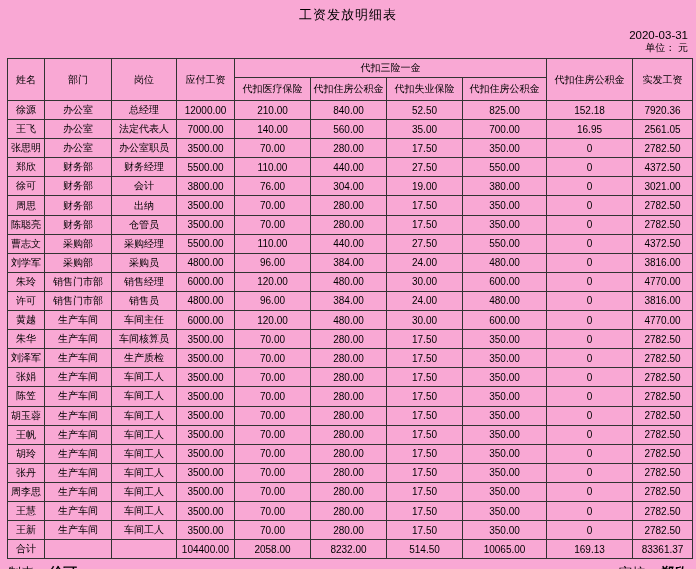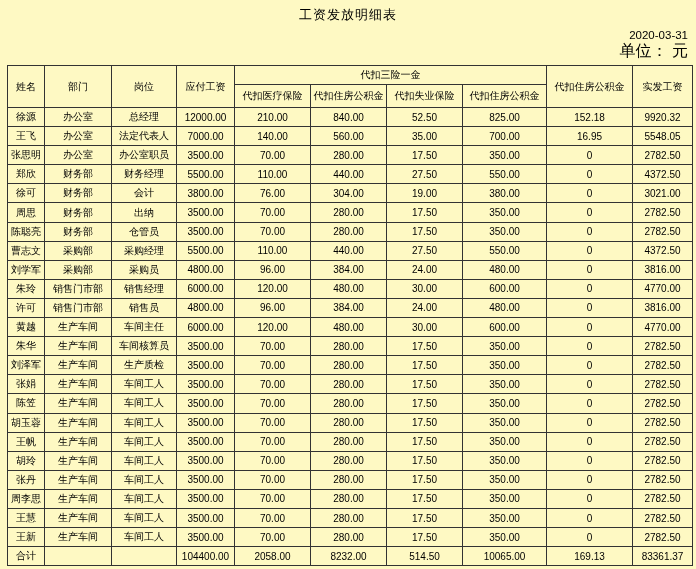--- a/index.html
+++ b/index.html
@@ -2,25 +2,25 @@
 <html><head>
 <meta charset="utf-8">
 <style>
   * { margin: 0; padding: 0; box-sizing: border-box; }
   html, body { background: #fff; }
   body {
     width: 696px; height: 569px;
     font-family: "Liberation Sans", sans-serif;
     color: #000; overflow: hidden;
   }
-  .page { width: 696px; height: 569px; padding: 4px 7px 0 7px; background: #fef9c3; }
+  .page { width: 696px; height: 569px; padding: 4px 7px 0 7px; background: #f9a8d4; }
   .title { text-align: center; font-size: 13px; letter-spacing: 1px; padding: 2px 0 5px 0; }
   .meta { display: flex; justify-content: space-between; align-items: flex-end; padding: 0 1px 3px 1px; flex-direction: column; }
   .meta .date { font-size: 11.5px; }
-  .meta .unit { font-size: 16px; }
+  .meta .unit { font-size: 10px; }
   table { width: 100%; border-collapse: collapse; table-layout: fixed; }
   th, td {
     border: 1px solid #333;
     font-weight: normal;
     text-align: center;
     vertical-align: middle;
     font-size: 10px;
     padding: 0 1px;
     overflow: hidden;
     white-space: nowrap;
@@ -88,33 +88,33 @@
         <tr>
           <td>徐源</td>
           <td>办公室</td>
           <td>总经理</td>
           <td>12000.00</td>
           <td>210.00</td>
           <td>840.00</td>
           <td>52.50</td>
           <td>825.00</td>
           <td>152.18</td>
-          <td>9920.32</td>
+          <td>7920.36</td>
         </tr>
         <tr>
           <td>王飞</td>
           <td>办公室</td>
           <td>法定代表人</td>
           <td>7000.00</td>
           <td>140.00</td>
           <td>560.00</td>
           <td>35.00</td>
           <td>700.00</td>
           <td>16.95</td>
-          <td>5548.05</td>
+          <td>2561.05</td>
         </tr>
         <tr>
           <td>张思明</td>
           <td>办公室</td>
           <td>办公室职员</td>
           <td>3500.00</td>
           <td>70.00</td>
           <td>280.00</td>
           <td>17.50</td>
           <td>350.00</td>

